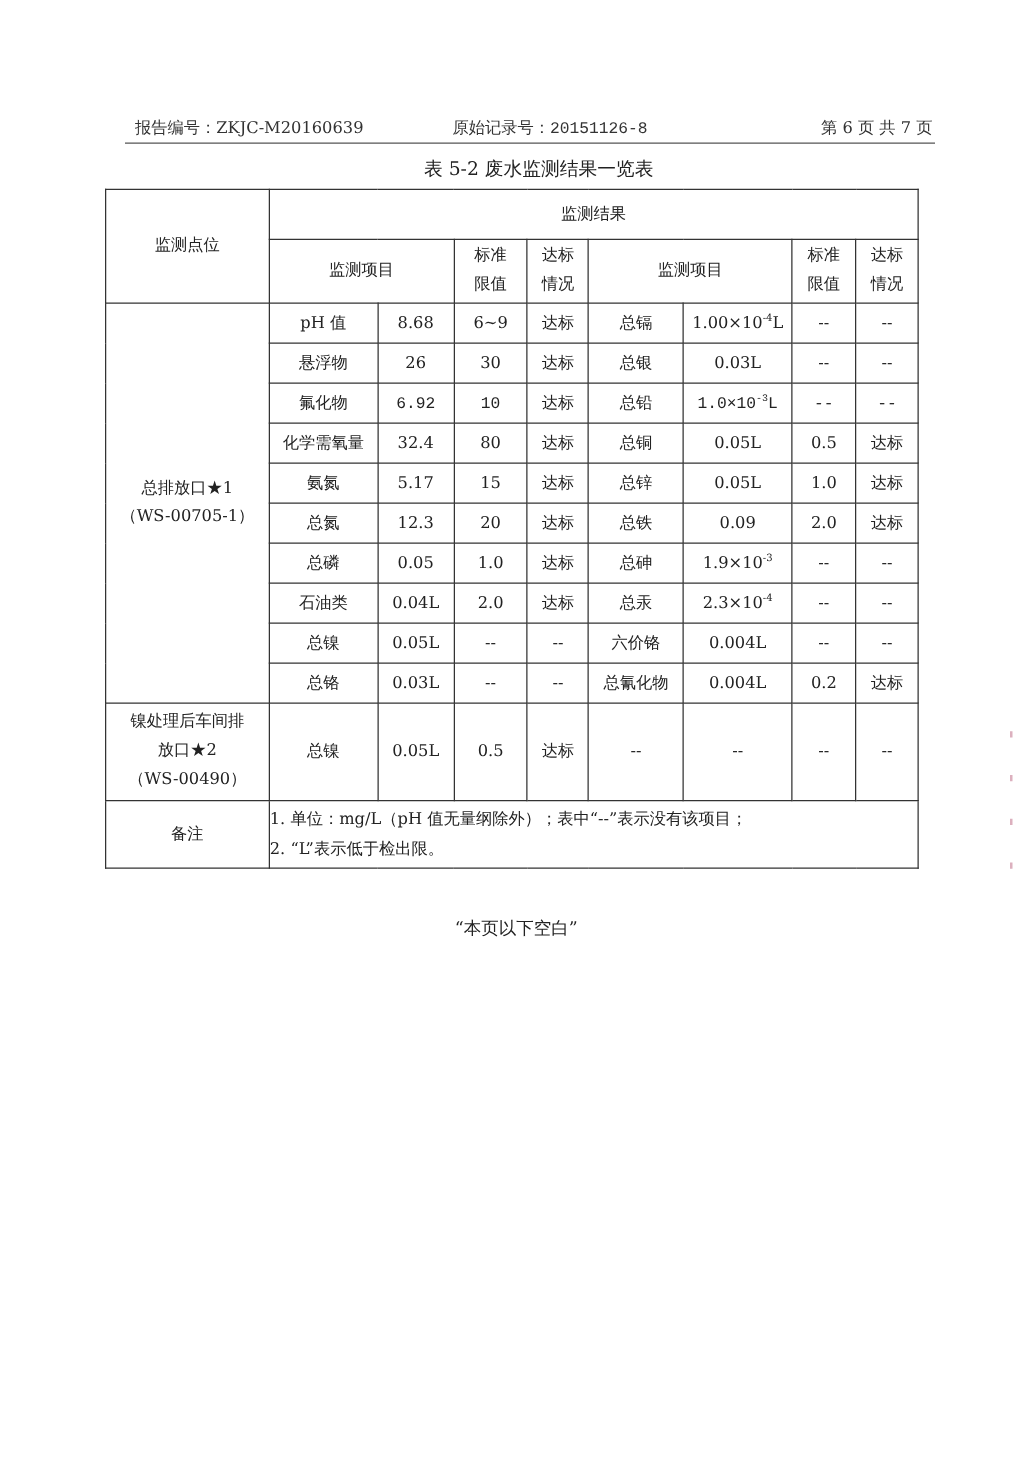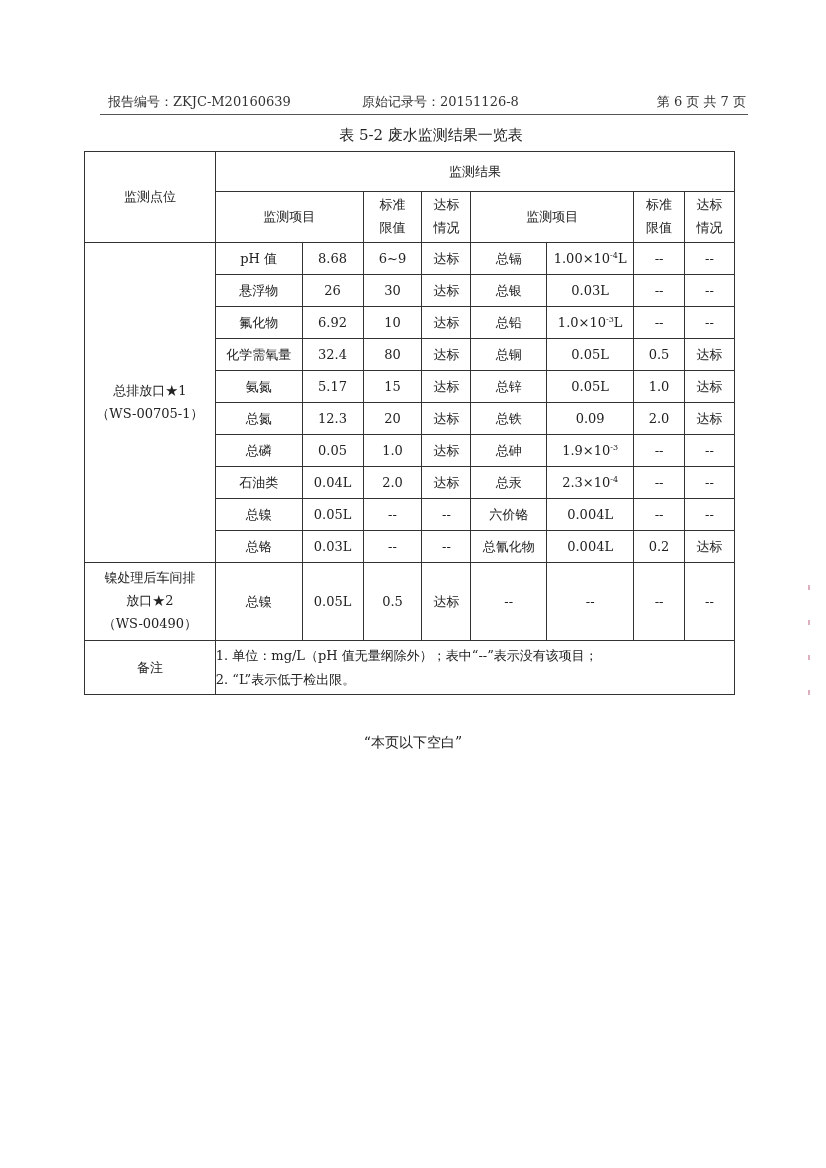--- a/index.html
+++ b/index.html
@@ -1,20 +1,20 @@
 <!DOCTYPE html>
 <html><head>
 <meta charset="utf-8">
 <style>
   html, body { margin:0; padding:0; }
   body { width:826px; height:1168px; background:#ffffff; position:relative; font-family:"DejaVu Serif","Liberation Serif",serif; color:#222; overflow:hidden; }
   .header { position:absolute; left:100px; top:90px; width:648px; height:24px; border-bottom:1.5px solid #555; font-size:13px; color:#333; }
   .header span { position:absolute; top:3px; }
   .h-report { left:8px; }
-  .h-record { left:262px; }
+  .h-record { left:262px;font-family:Liberation Mono, monospace; }
   .h-page { right:2px; }
   .title { position:absolute; left:0; width:826px; top:126px; text-align:center; font-size:15px; color:#222;padding-left:18px; }
   table.main { position:absolute; border-collapse:collapse; font-size:13px; color:#222; }
   table.main td { border:1px solid #333; text-align:center; vertical-align:middle; padding:0; line-height:1.2; }
   .ml { line-height:1.75 !important; }
   sup { font-size:8px; }
   .notes td.nt { text-align:left; padding-left:0; line-height:1.8; }
   .footer { position:absolute; left:0; width:826px; top:734px; text-align:center; font-size:14px; color:#222; }
   .marks { position:absolute; left:808px; top:585px; width:4px; }
   .marks i { display:block; width:2px; height:5px; background:#c57c93; margin-bottom:30px; opacity:0.6; }
@@ -71,21 +71,21 @@
       <tr style="height: 32px;">
         <td>悬浮物</td>
         <td>26</td>
         <td>30</td>
         <td>达标</td>
         <td>总银</td>
         <td><span>0.03L</span><sup></sup><span></span></td>
         <td>--</td>
         <td>--</td>
       </tr>
-      <tr style="height: 32px;">
+      <tr style="height: 32px; font-family: Liberation Mono, monospace;">
         <td>氟化物</td>
         <td>6.92</td>
         <td>10</td>
         <td>达标</td>
         <td>总铅</td>
         <td><span>1.0×10</span><sup>-3</sup><span>L</span></td>
         <td>--</td>
         <td>--</td>
       </tr>
       <tr style="height: 32px;">

